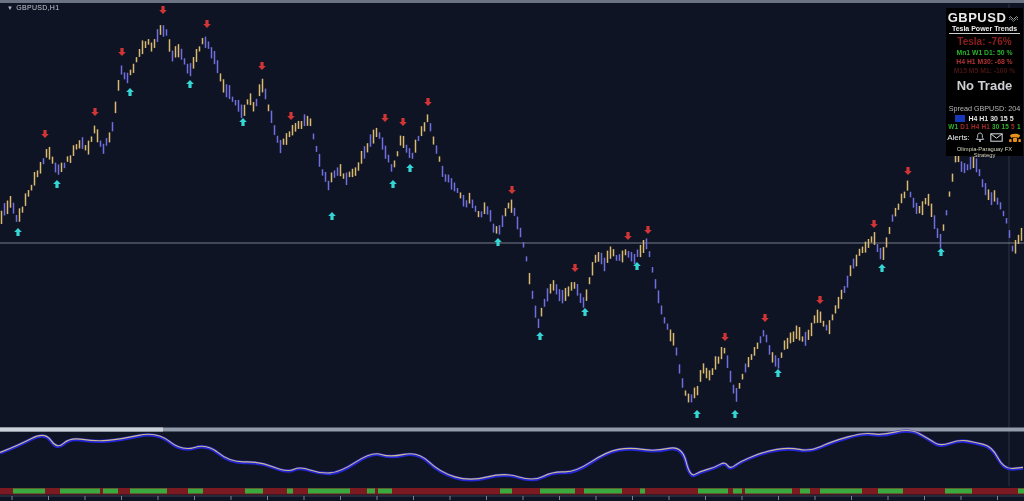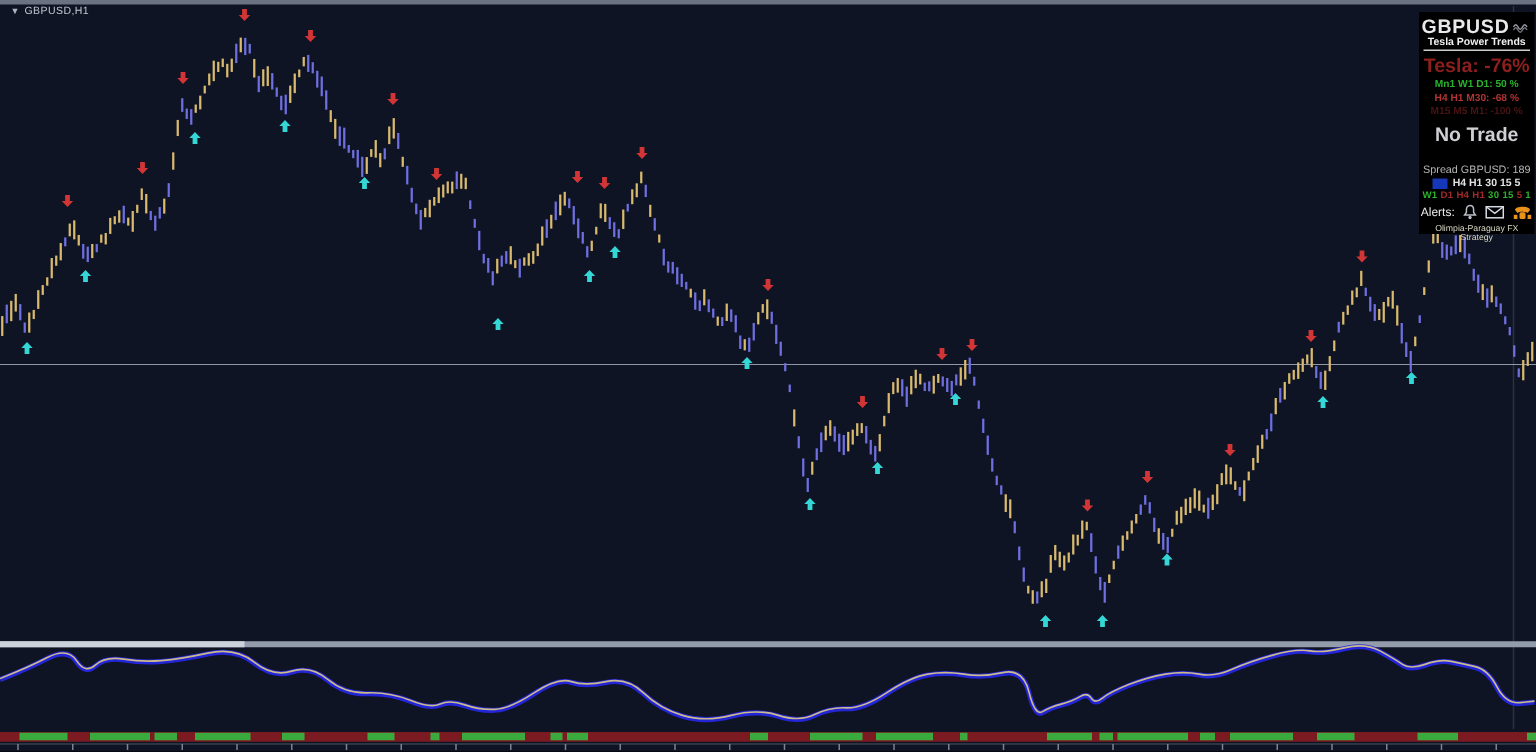--- a/index.html
+++ b/index.html
@@ -10,21 +10,21 @@
        display:flex;align-items:center;gap:3px;z-index:5;}
   #chart-title .tri{font-size:6px;color:#aeb3bd;}
   svg#chart-canvas{position:absolute;left:0;top:0;z-index:1;}
   
   #panel{position:absolute;left:946px;top:8px;width:77px;height:148px;background:#000;
          z-index:6;text-align:center;color:#ddd;}
   #panel .sym{font-size:13px;font-weight:bold;color:#e9e9ec;letter-spacing:.5px;margin-top:2px;
               display:flex;align-items:center;justify-content:center;gap:2px;}
   #panel .hdr{font-size:7px;font-weight:bold;color:#f0f0f0;border-bottom:1px solid #cfcfcf;
               margin:0 3px 2px 3px;padding-bottom:1px;}
-  #panel .tesla{font-size:13px;font-weight:bold;color:#8e1f1f;margin:1px 0;}
+  #panel .tesla{font-size:10px;font-weight:bold;color:#8e1f1f;margin:1px 0;}
   #panel .pct{font-size:6.8px;font-weight:bold;line-height:9px;}
   #panel .status{font-size:13px;font-weight:bold;color:#cfcfd4;margin:3px 0 11px 0;}
   #panel .spread{font-size:7.2px;color:#b7b7b9;margin-bottom:2px;}
   #panel .tfrow{font-size:7px;color:#e2e2e2;font-weight:bold;display:flex;align-items:center;
                 justify-content:center;gap:3px;margin:1px 0;}
   #panel .tfrow .bluebox{display:inline-block;width:10px;height:7px;background:#1537b8;}
   #panel .tokens{font-size:6.4px;font-weight:bold;letter-spacing:.2px;margin:1px 0 2px 0;}
   #panel .tokens span{margin:0 1px;}
   #panel .alerts{display:flex;align-items:center;justify-content:center;gap:5px;margin:2px 0 1px 0;
                  font-size:8px;color:#ececec;}
@@ -488,21 +488,21 @@
         <path d="M1 4 q1.5 -3 3 0 q1.5 3 3 0 q1.5 -3 3 0" stroke="#9a9aa2" stroke-width="1" fill="none"></path>
         <path d="M1 6 q1.5 -3 3 0 q1.5 3 3 0 q1.5 -3 3 0" stroke="#74747c" stroke-width="1" fill="none"></path>
       </svg>
     </div>
     <div class="hdr">Tesla Power Trends</div>
     <div class="tesla">Tesla: -76%</div>
     <div class="pct" style="color: rgb(41, 179, 44);">Mn1 W1 D1: 50 %</div>
     <div class="pct" style="color: rgb(178, 52, 52);">H4 H1 M30: -68 %</div>
     <div class="pct" style="color: rgb(74, 19, 19);">M15 M5 M1: -100 %</div>
     <div class="status">No Trade</div>
-    <div class="spread">Spread GBPUSD: 189</div>
+    <div class="spread">Spread GBPUSD: 204</div>
     <div class="tfrow">
       <span class="bluebox"></span>
       <span>H4 H1 30 15 5</span>
     </div>
     <div class="tokens"><span style="color: rgb(45, 179, 45);">W1</span><span style="color: rgb(164, 42, 42);">D1</span><span style="color: rgb(164, 42, 42);">H4</span><span style="color: rgb(164, 42, 42);">H1</span><span style="color: rgb(45, 179, 45);">30</span><span style="color: rgb(45, 179, 45);">15</span><span style="color: rgb(164, 42, 42);">5</span><span style="color: rgb(45, 179, 45);">1</span></div>
     <div class="alerts">
       <span>Alerts:</span>
       <svg width="10" height="11">
         <path d="M5 1 C3.2 1 2.6 2.4 2.6 3.8 L2.6 5.6 L1.4 7.4 L8.6 7.4 L7.4 5.6 L7.4 3.8 C7.4 2.4 6.8 1 5 1 Z" fill="none" stroke="#b9bec8" stroke-width="1"></path>
         <circle cx="5" cy="9" r="1.1" fill="#b9bec8"></circle>

